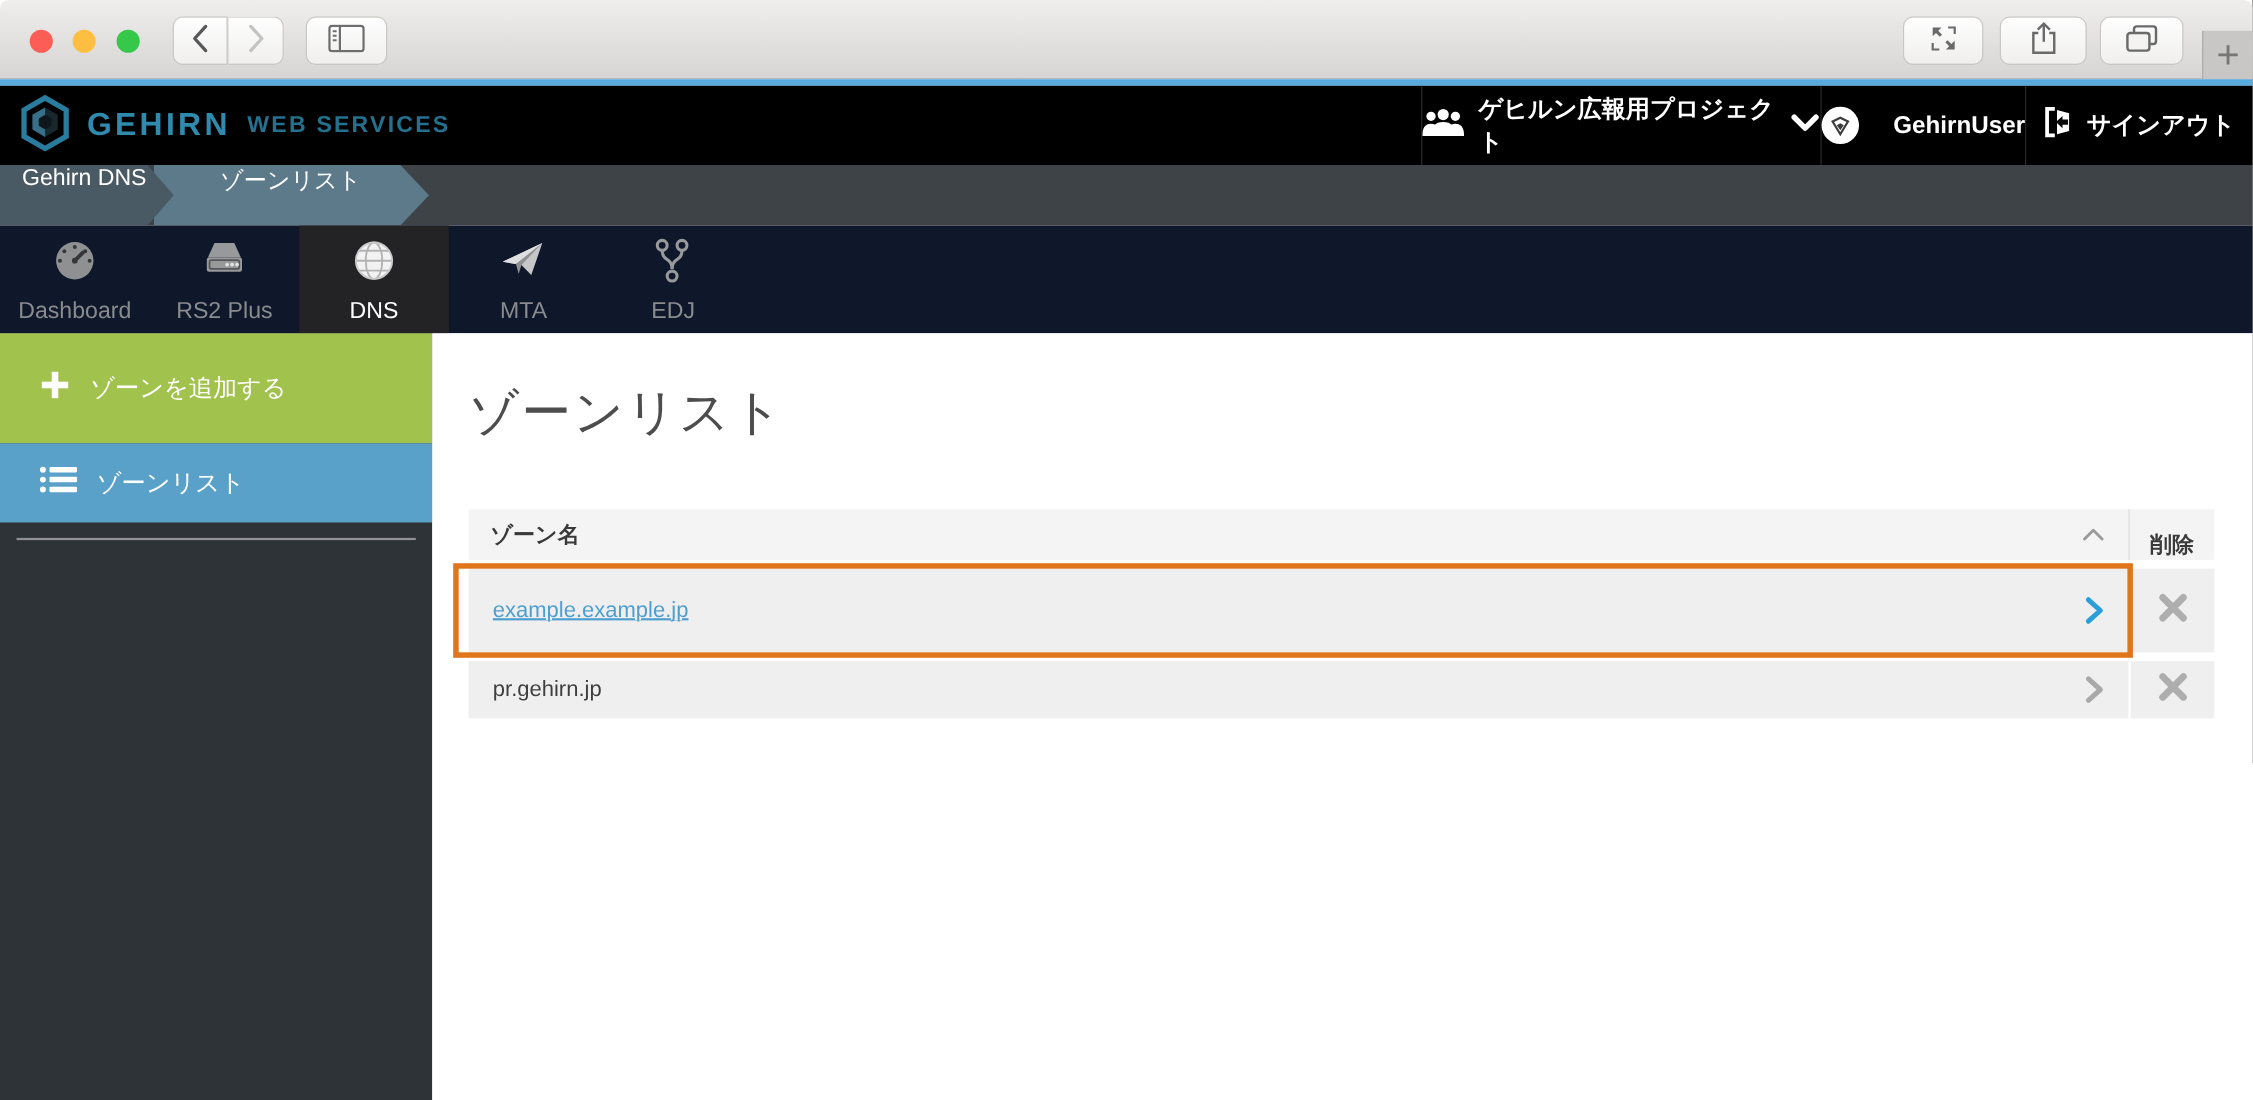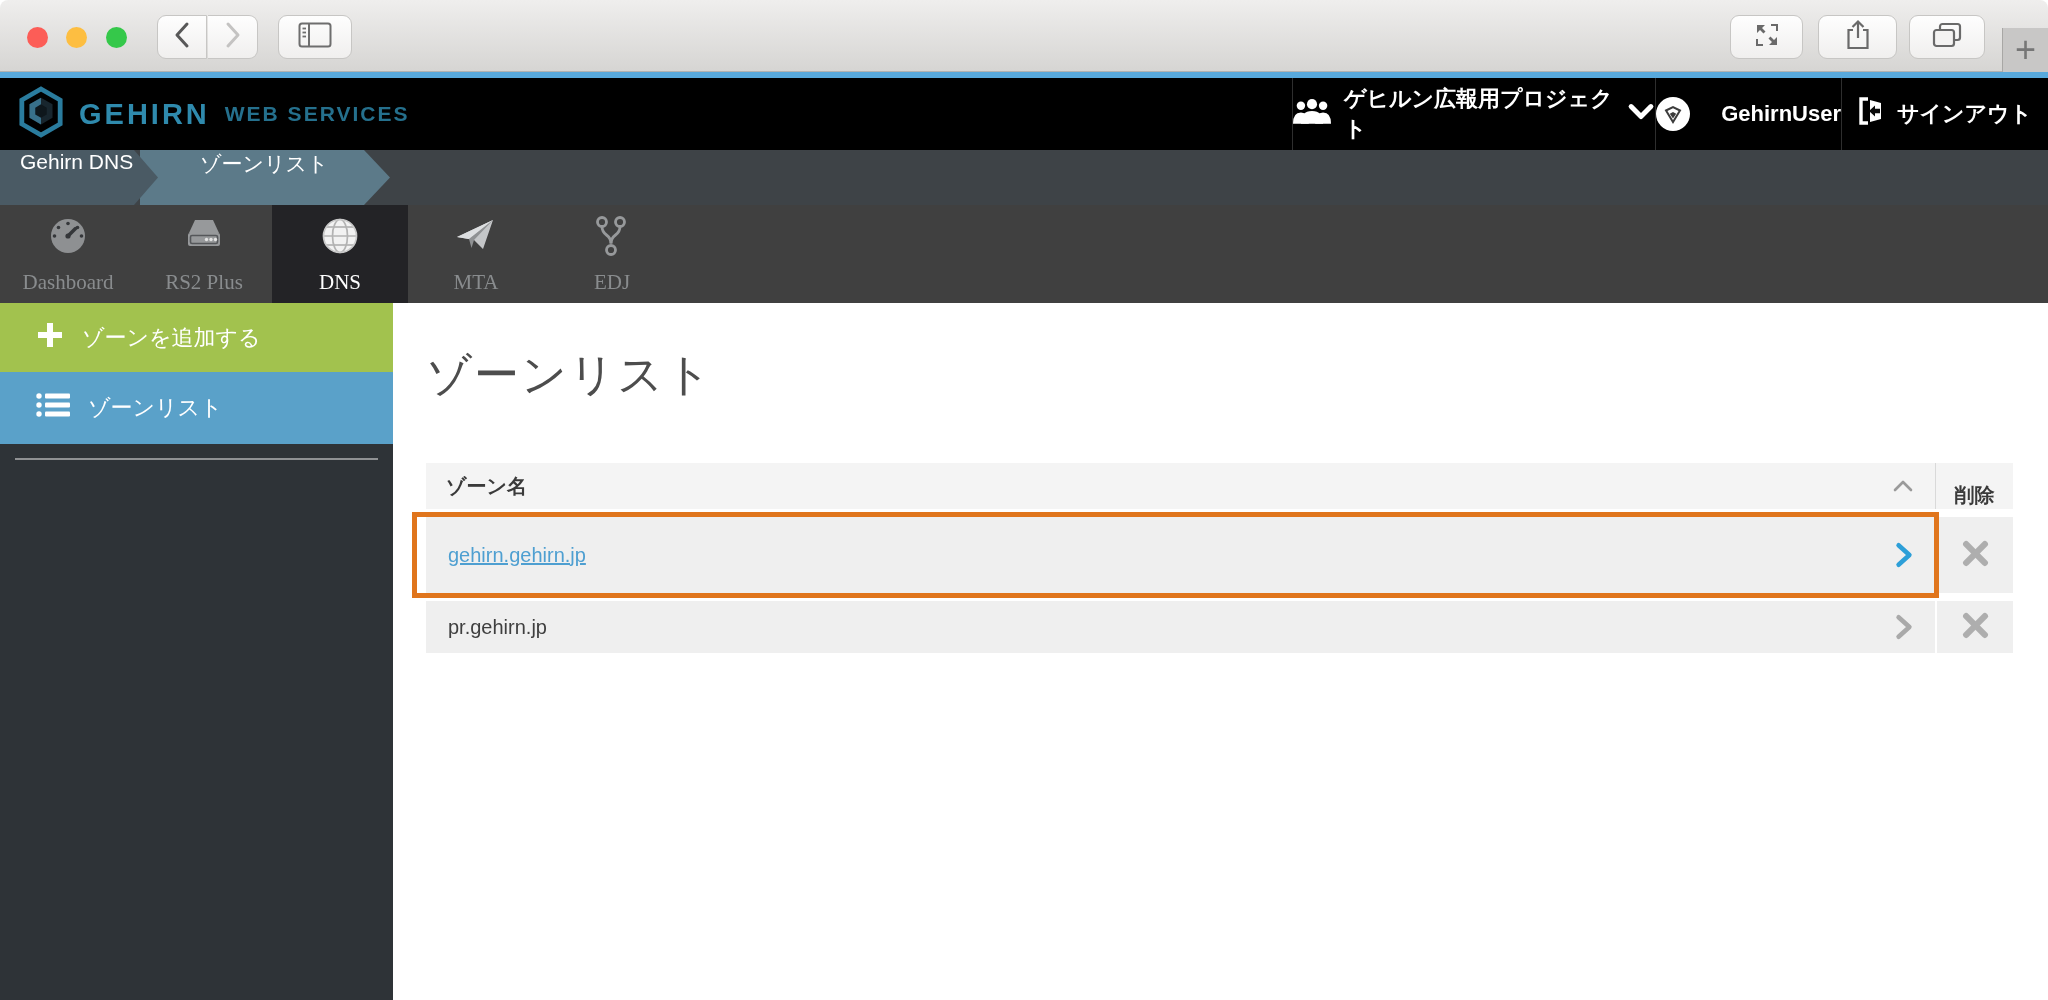--- a/index.html
+++ b/index.html
@@ -72,35 +72,35 @@
   .bc-seg1 {
     left:0; width:158px; background:#4a5a64; z-index:2; padding-left:20px;
     clip-path:polygon(0 0, calc(100% - 24px) 0, 100% 50%, calc(100% - 24px) 100%, 0 100%);
   }
   .bc-seg2 {
     left:140px; width:250px; background:#5c7a89; z-index:1; padding-left:60px;
     clip-path:polygon(0 0, calc(100% - 26px) 0, 100% 50%, calc(100% - 26px) 100%, 0 100%);
   }
 
   
-  .nav-bar { position:absolute; top:205px; left:0; width:2048px; height:98px; background:#404040; display:flex;font-family:Liberation Serif, serif; }
+  .nav-bar { position:absolute; top:205px; left:0; width:2048px; height:98px; background:#0f172a; display:flex; }
   .nav-item {
     width:136px; height:98px; display:flex; flex-direction:column;
     align-items:center; justify-content:center; gap:5px;
     color:#898c8e; font-size:21px; cursor:pointer;
   }
   .nav-item.active { background:#232326; color:#fff; }
 
   
   .sidebar { position:absolute; top:303px; left:0; width:393px; height:697px; background:#2e3337; }
   .side-btn {
     display:flex; align-items:center; gap:18px; padding-left:36px;
     color:#fff; font-size:22px; cursor:pointer;
   }
-  .side-add  { height:69px; background:#a2c24e; }
+  .side-add  { height:100px; background:#a2c24e; }
   .side-list { height:72px; background:#5aa1c9; }
   .side-divider { margin:14px auto 0 auto; width:363px; height:2px; background:#8f9193; }
 
   
   .content { position:absolute; top:303px; left:393px; width:1655px; height:697px; background:#fff; }
   .page-title {
     position:absolute; left:33px; top:42px; margin:0;
     font-size:45px; font-weight:300; color:#4d4d4d; letter-spacing:2px;
   }
   .ztable { position:absolute; left:33px; top:160px; width:1587px; }
@@ -382,21 +382,21 @@
               </svg>
           </span>
         </div>
         <div class="th-del">
           <span>削除</span>
         </div>
       </div>
 
       <div class="trow row1">
         <div class="td-zone">
-          <a class="zone-link">gehirn.gehirn.jp</a>
+          <a class="zone-link">example.example.jp</a>
           <span class="row-chev">
             <svg width="18" height="26" viewBox="0 0 16 24">
                 <polyline points="3,3 13,12 3,21" fill="none" stroke="#2d9fd8" stroke-width="4.2" stroke-linecap="round" stroke-linejoin="round"></polyline>
               </svg>
           </span>
         </div>
         <div class="td-del">
           <span>
             <svg width="27" height="27" viewBox="0 0 26 26">
                 <g stroke="#aeaeae" stroke-width="6" stroke-linecap="round">

